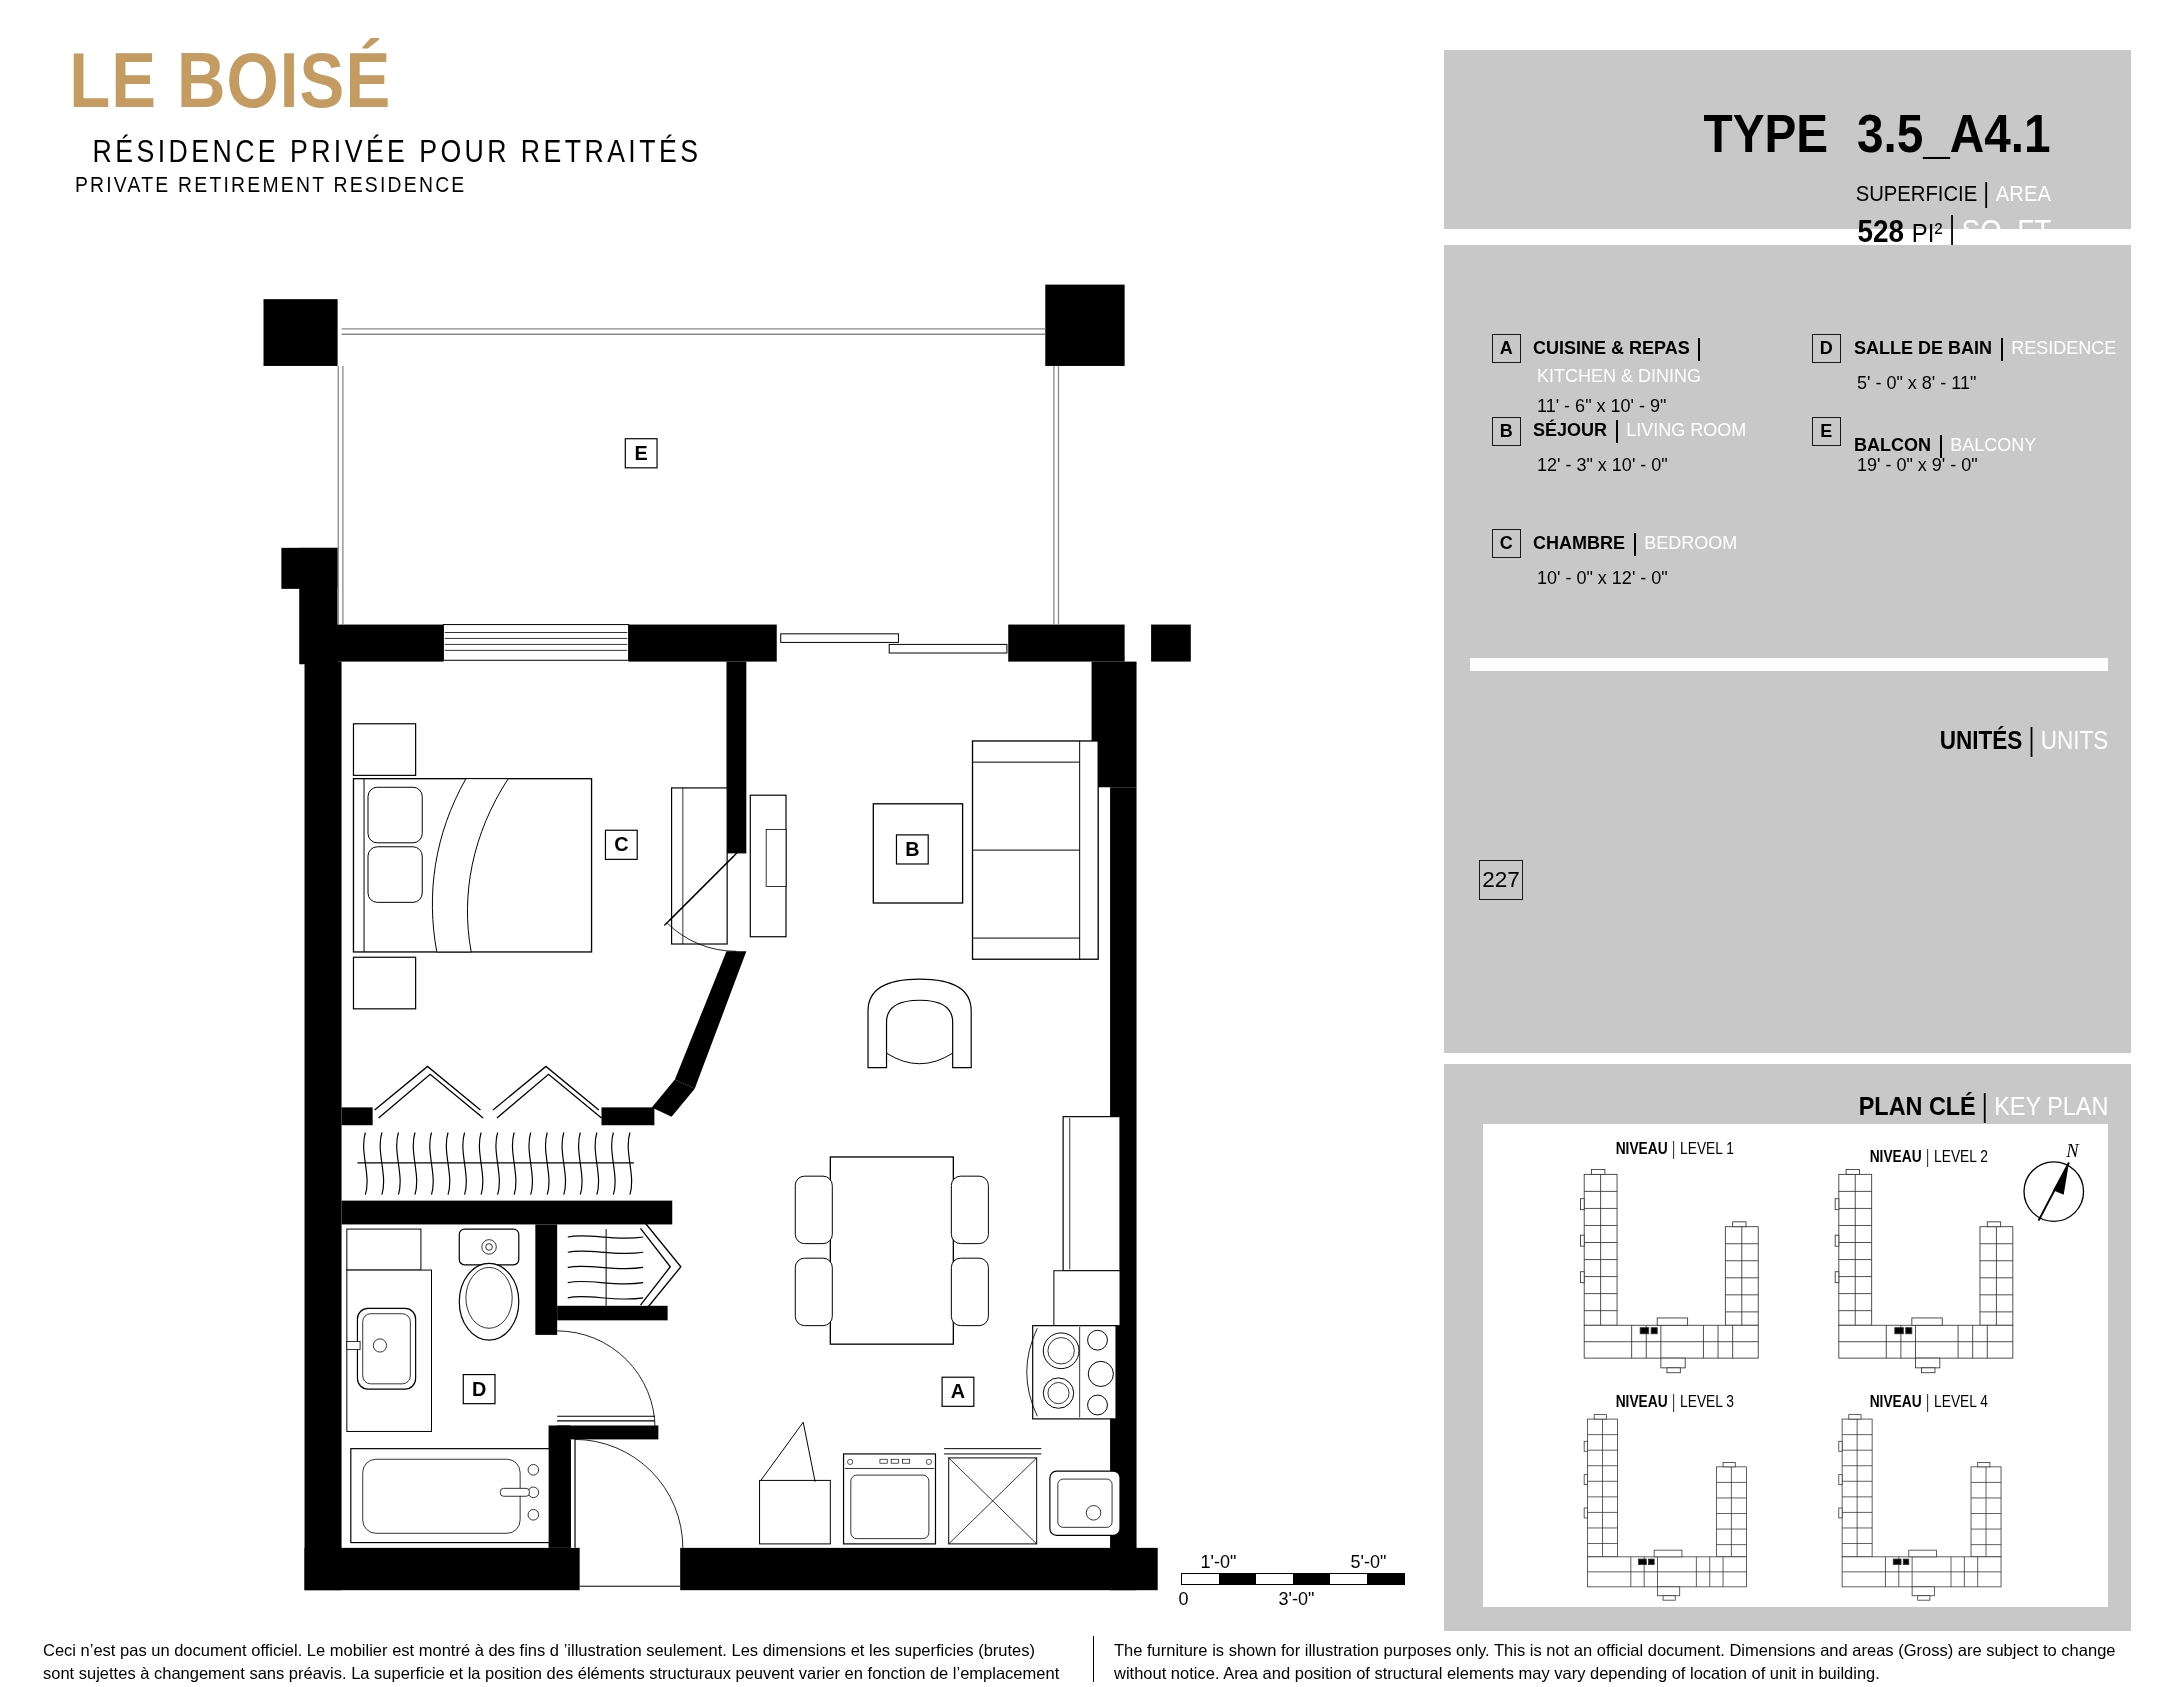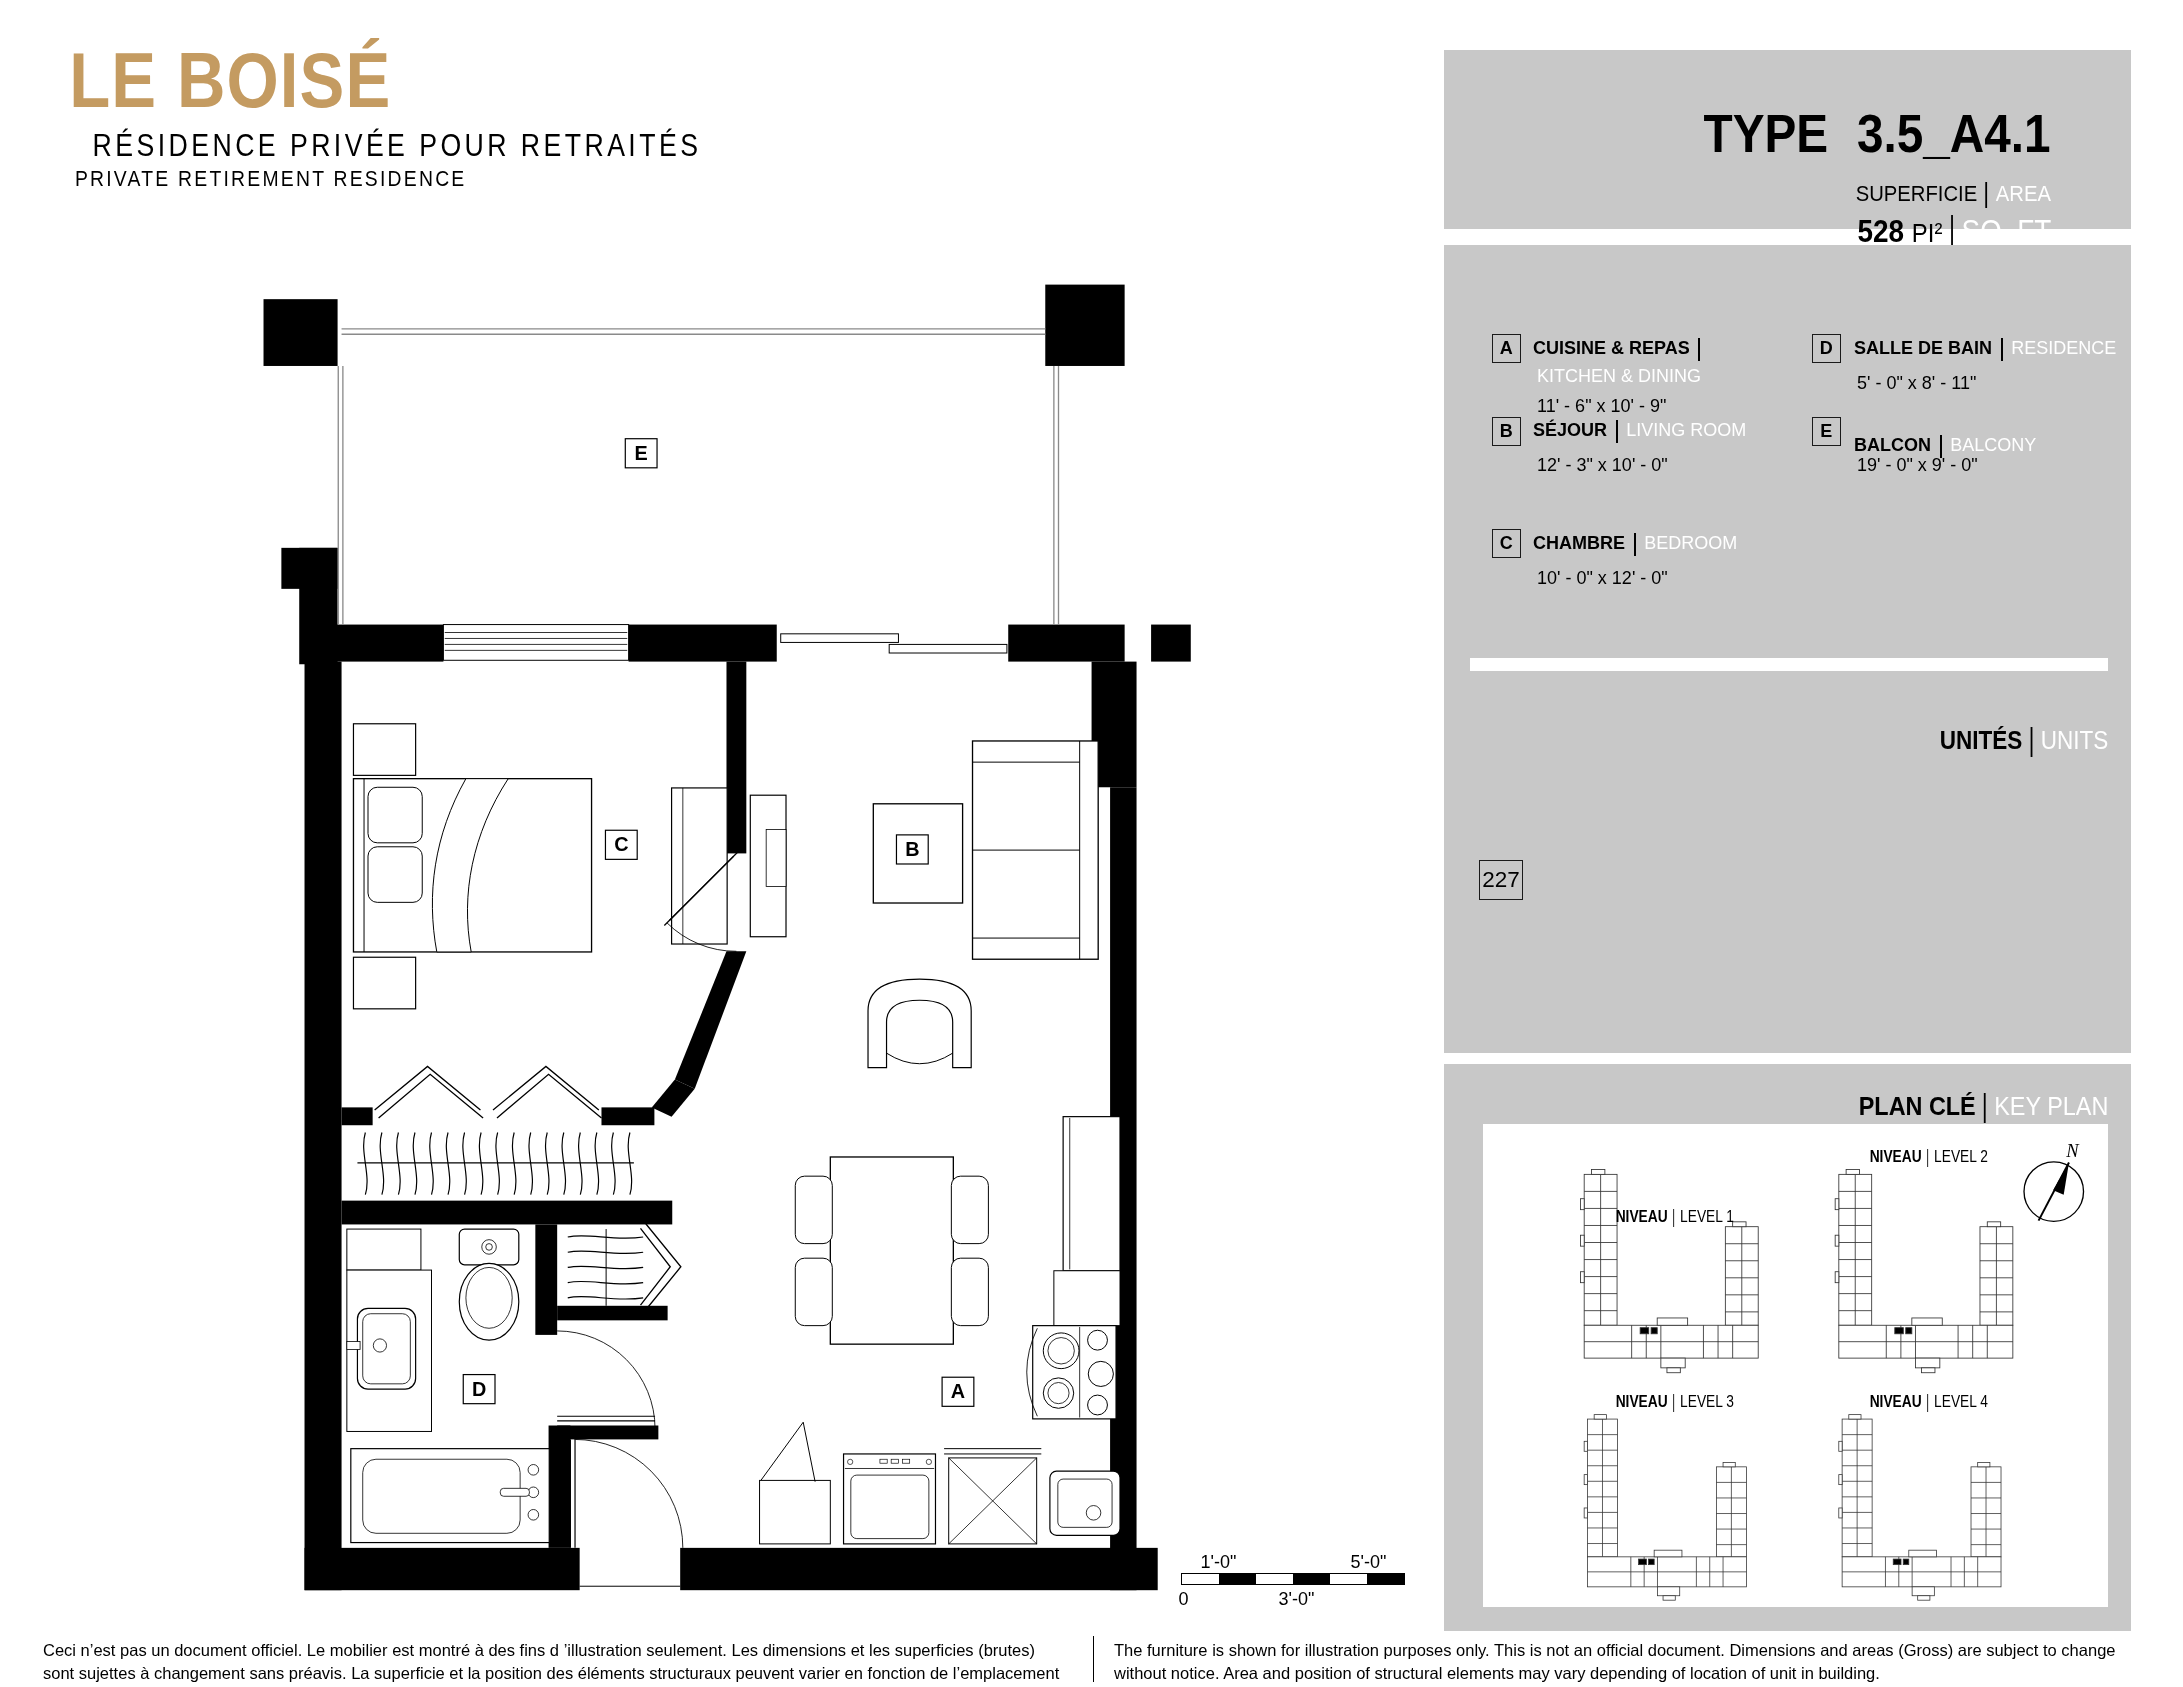--- a/index.html
+++ b/index.html
@@ -7,21 +7,21 @@
   .abs{position:absolute;}
   .panel{position:absolute;background:#C8C8C8;}
   .white{color:#fff;}
   .b{font-weight:bold;}
   .condR{display:inline-block;transform:scaleX(.9);transform-origin:right center;white-space:nowrap;}
   .condC{display:inline-block;transform:scaleX(.86);transform-origin:center;white-space:nowrap;}
   .vsep{display:inline-block;width:2px;background:#000;vertical-align:middle;margin:0 9.3px;}
   
   .logo{position:absolute;left:43px;top:38px;width:589px;text-align:left;}
   .logo-title{font-size:78px;font-weight:bold;color:#C49B61;letter-spacing:1.3px;line-height:1.1;}
-  .logo-sub1{font-size:31px;letter-spacing:4px;margin-top:4px;}
+  .logo-sub1{font-size:31px;letter-spacing:4px;margin-top:10px;}
   .logo-sub2{font-size:22.5px;letter-spacing:2.6px;margin-top:2.6px;}
   
   .type-row1{position:absolute;right:80px;top:53px;font-size:53px;font-weight:bold;white-space:nowrap;}
   .type-row1 .val{margin-left:32px;}
   .type-row2{position:absolute;right:80px;top:131px;font-size:22.5px;white-space:nowrap;}
   .type-row3{position:absolute;right:80px;top:164px;font-size:31px;white-space:nowrap;}
   .type-row2 .vsep{height:26.5px;}
   .type-row3 .vsep{height:38px;}
   .pi2{font-size:26.5px;}
   
@@ -400,21 +400,21 @@
     </g>
 
     <g>
       <circle cx="3105" cy="1802" r="45" stroke="#000" stroke-width="2" fill="none"></circle>
       <line x1="3082" y1="1846" x2="3128" y2="1758" stroke="#000" stroke-width="3"></line>
       <polygon points="3128,1758 3104,1800 3120,1807" fill="#000"></polygon>
       <text x="3124" y="1750" font-size="28" font-style="italic" font-family="Liberation Serif, serif">N</text>
     </g>
   </svg>
 
-  <div class="kp-label" style="left:1562px;top:1208px"><span class="condC"><span class="b">NIVEAU</span><span class="vsep"></span><span>LEVEL 1</span></span></div>
+  <div class="kp-label" style="left:1562px;top:1140px"><span class="condC"><span class="b">NIVEAU</span><span class="vsep"></span><span>LEVEL 1</span></span></div>
   <div class="kp-label" style="left:1816px;top:1148px"><span class="condC"><span class="b">NIVEAU</span><span class="vsep"></span><span>LEVEL 2</span></span></div>
   <div class="kp-label" style="left:1562px;top:1393px"><span class="condC"><span class="b">NIVEAU</span><span class="vsep"></span><span>LEVEL 3</span></span></div>
   <div class="kp-label" style="left:1816px;top:1393px"><span class="condC"><span class="b">NIVEAU</span><span class="vsep"></span><span>LEVEL 4</span></span></div>
 
   <div class="disc" style="left:43px;width:1019px"><span>Ceci n’est pas un document officiel.  Le mobilier est montré à des fins d ’illustration seulement.  Les dimensions et les superficies (brutes) sont sujettes à changement sans préavis. La superficie et la position des éléments structuraux peuvent varier en fonction de l’emplacement de l’unité dans le bâtiment.</span></div>
   <div class="disc-sep"></div>
   <div class="disc" style="left:1114px;width:1028px"><span>The furniture is shown for illustration purposes only.  This is not an official document.  Dimensions and areas (Gross) are subject to change without notice.  Area and position of structural elements may vary depending of location of unit in building.</span></div>
 
 </div>
 

